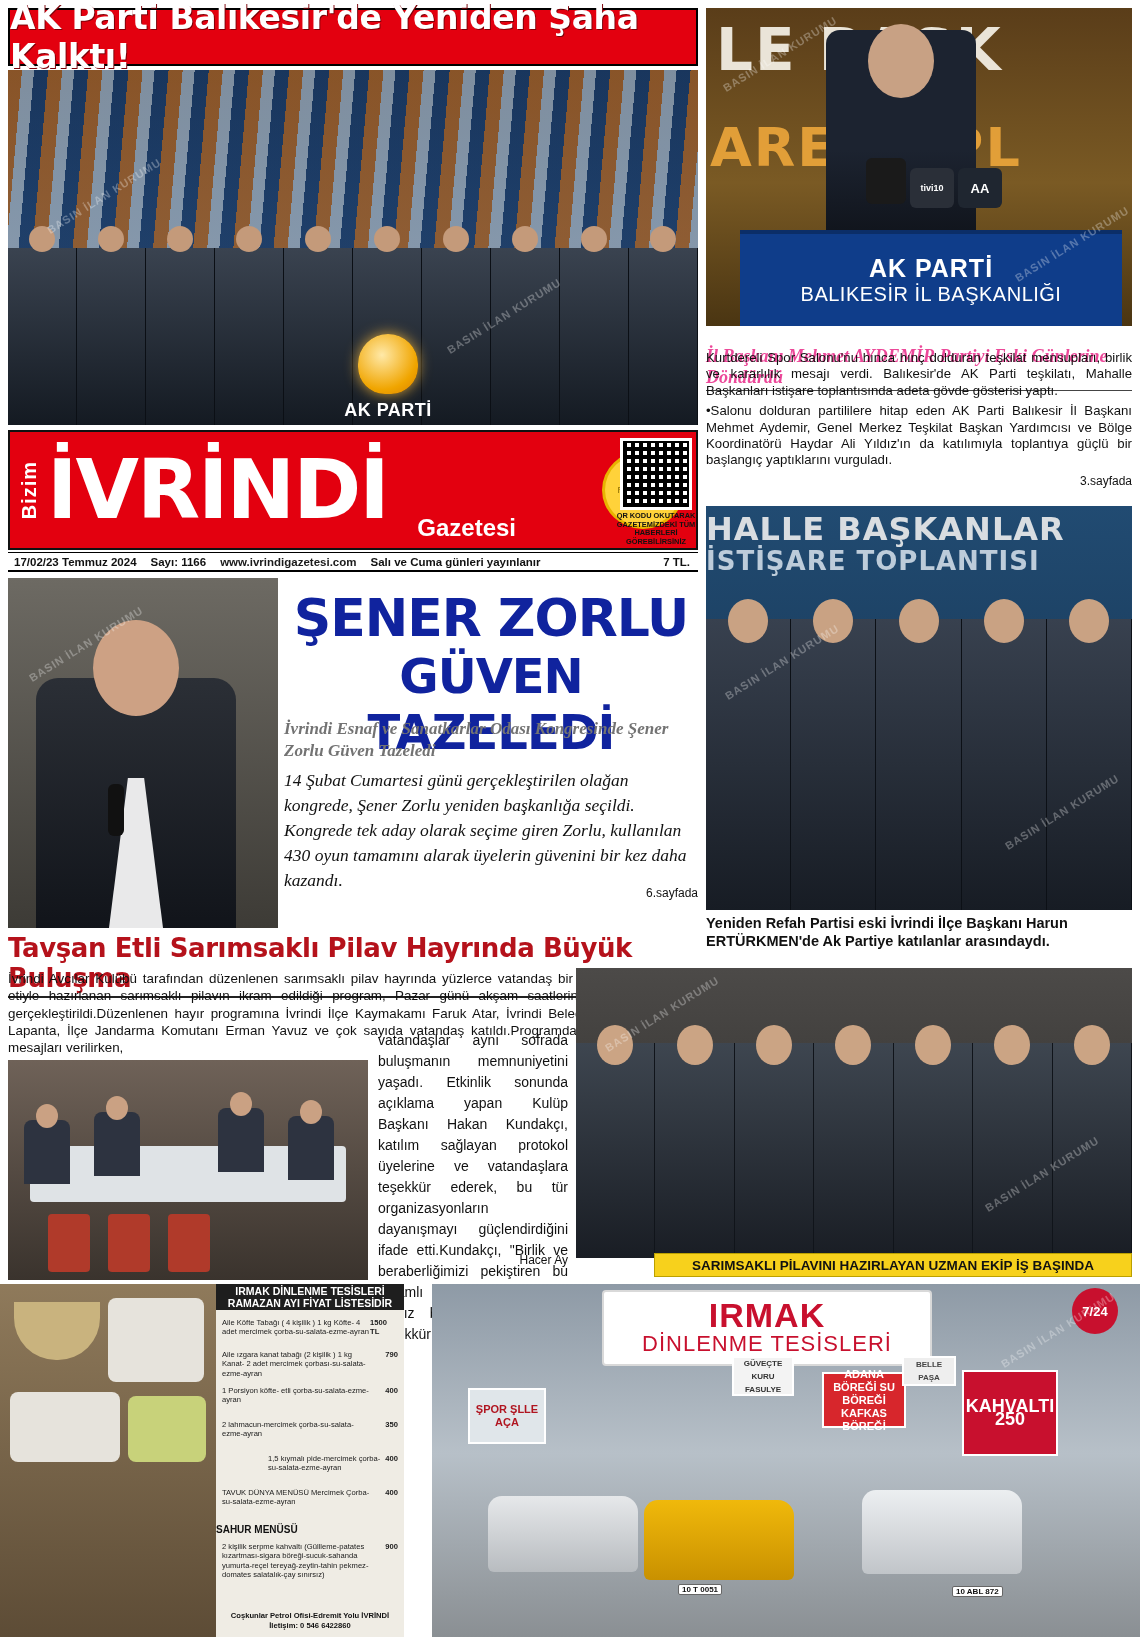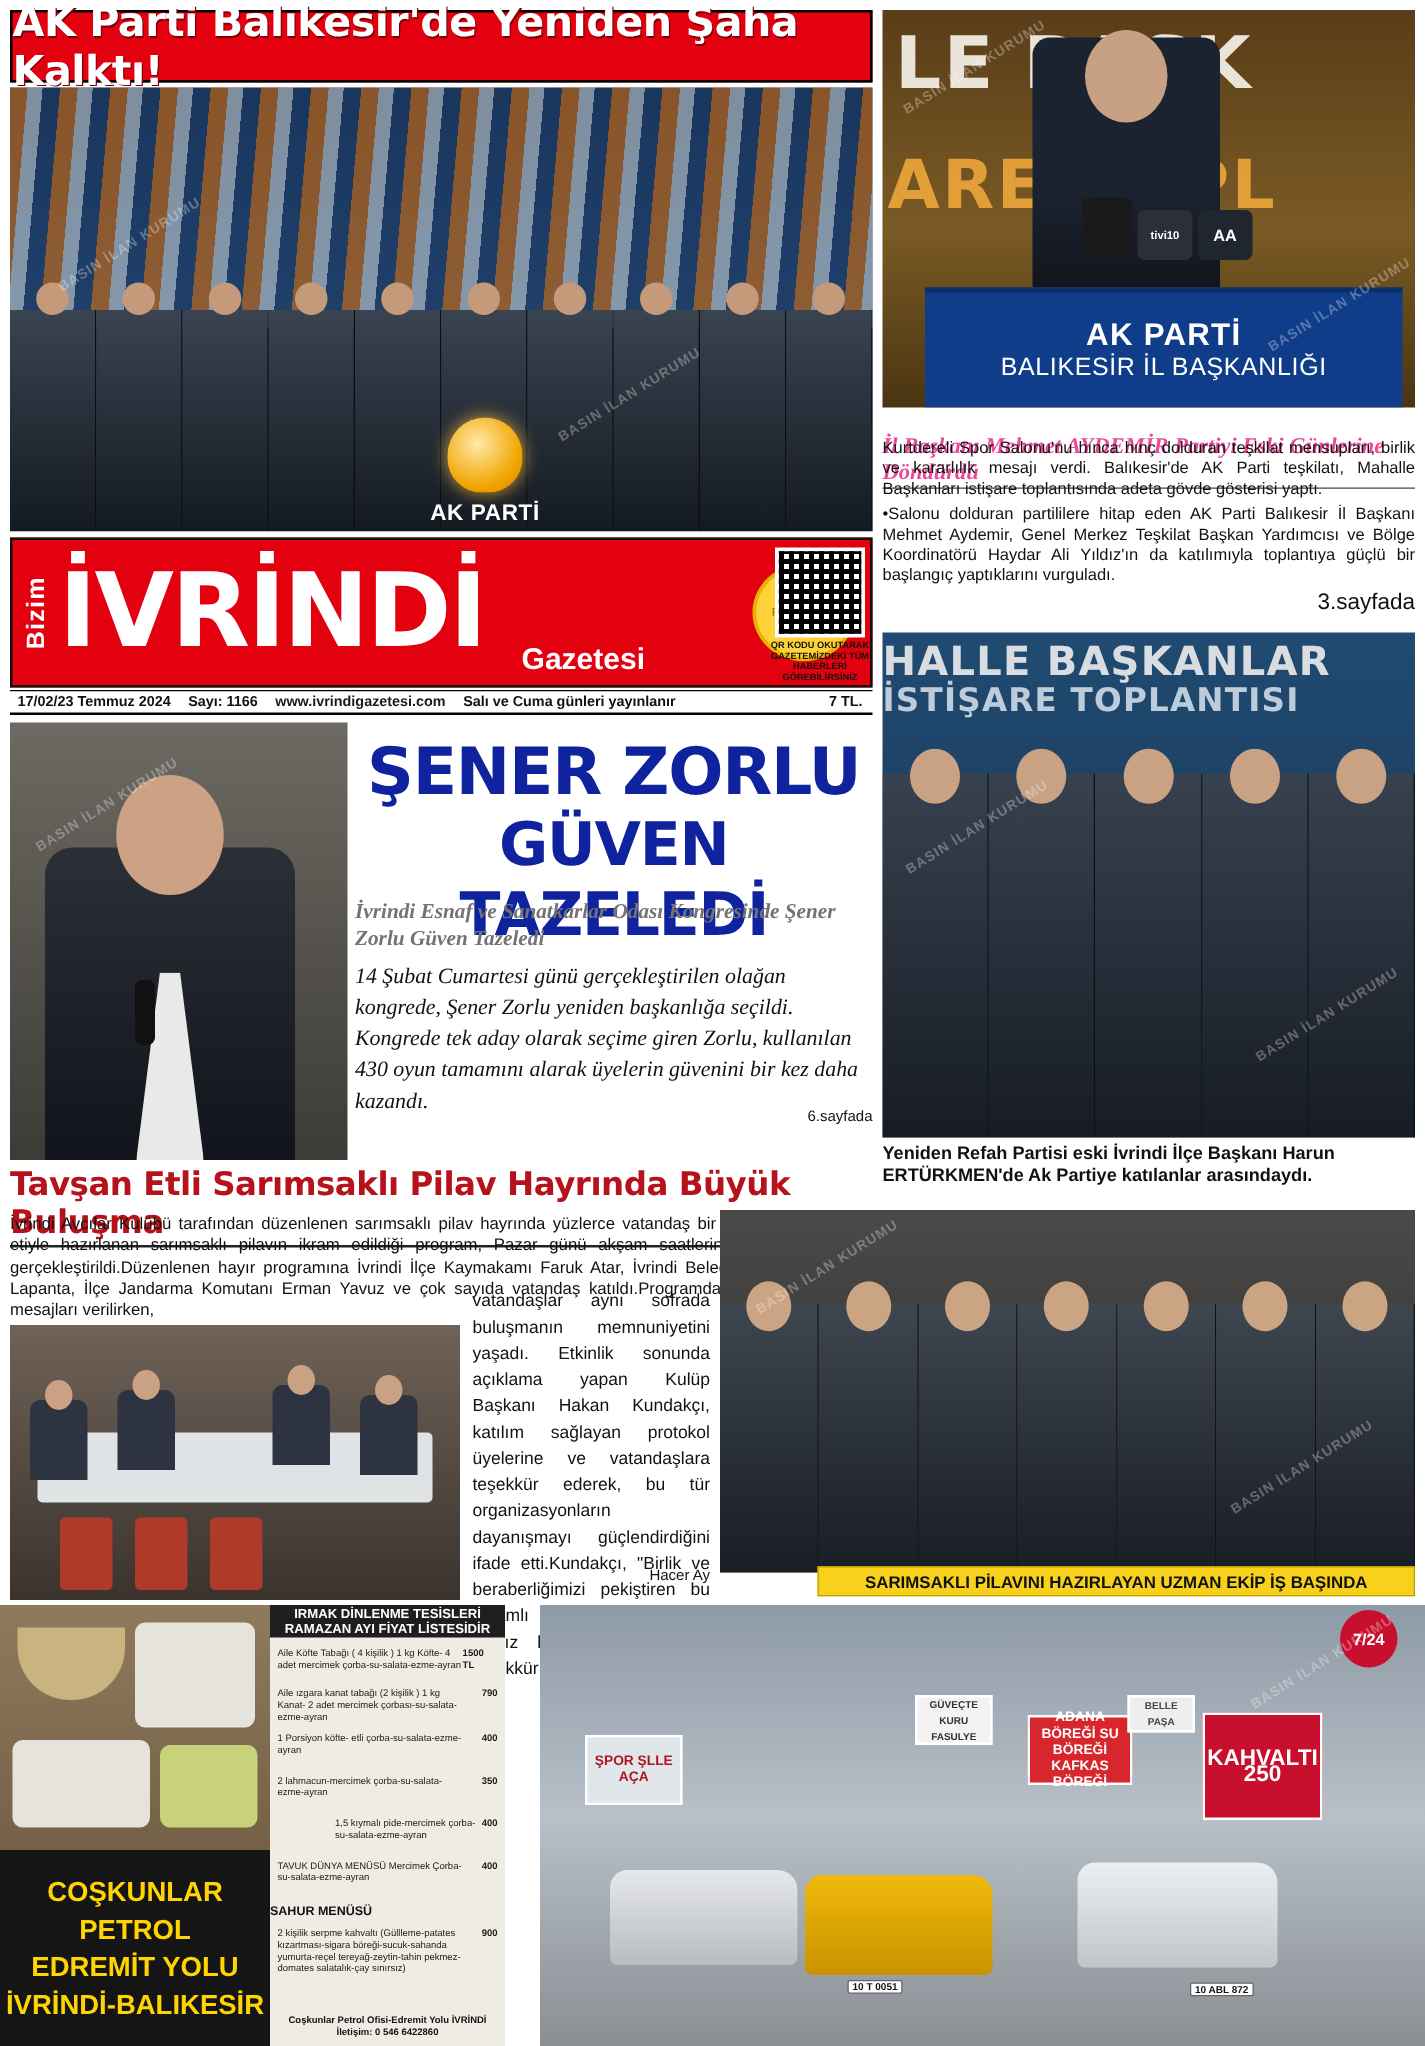--- a/index.html
+++ b/index.html
@@ -111,21 +111,21 @@
     color:#ec4899; font-size:18px; font-weight:bold; font-style:italic;
     font-family:"Liberation Serif", serif;
     border-bottom:1px solid #444; padding-bottom:2px;margin-top:20px;
   }
   #rightBody {
     position:absolute; left:706px; top:350px; width:426px; height:152px;
     font-size:13.2px; line-height:16.4px; color:#111; text-align:justify;
     font-family:"Liberation Sans", sans-serif;
   }
   #rightBody p { margin-bottom:4px; }
-  #rightBody .pg { text-align:right; font-size:18px; }
+  #rightBody .pg { text-align:right; font-size:12px; }
 
   
   #rightPhoto2 { left:706px; top:506px; width:426px; height:404px;
                  background: linear-gradient(#214b72, #15304a); }
   #rightPhoto2 .hdr {
     position:absolute; left:0; right:0; top:4px; color:#eee; font-size:32px; font-weight:bold;
     letter-spacing:1px; font-family:"DejaVu Sans", sans-serif; opacity:.9;
   }
   #rightPhoto2 .hdr2 {
     position:absolute; left:0; right:0; top:40px; color:#d9e4ee; font-size:26px; font-weight:bold;
@@ -462,25 +462,20 @@
     <div class="wm" style="left:400px; top:200px;">BASIN İLAN KURUMU</div>
   </div>
   <div id="grpCap">SARIMSAKLI PİLAVINI HAZIRLAYAN UZMAN EKİP İŞ BAŞINDA</div>
 
   <div class="photo" id="botFood">
     <div class="bowl" style="left:14px; top:18px;"></div>
     <div class="plate" style="left:108px; top:14px; width:96px; height:84px;"></div>
     <div class="plate" style="left:10px; top:108px; width:110px; height:70px;"></div>
     <div class="plate" style="left:128px; top:112px; width:78px; height:66px; background:#c8d27a;"></div>
   </div>
-  <div id="botFoodCap">
-    <div>COŞKUNLAR PETROL</div>
-    <div>EDREMİT YOLU</div>
-    <div>İVRİNDİ-BALIKESİR</div>
-  </div>
 
   <div class="photo" id="botMenu">
     <div id="botMenuHdr">
       <span>IRMAK DİNLENME TESİSLERİ</span>
       <span>RAMAZAN AYI FİYAT LİSTESİDİR</span>
     </div>
     <div class="menuRow" style="top:34px;">
       <span class="nm">Aile Köfte Tabağı ( 4 kişilik ) 1 kg Köfte- 4 adet mercimek çorba-su-salata-ezme-ayran</span>
       <span class="pr">1500 TL</span>
     </div>
@@ -509,20 +504,24 @@
       <span class="nm">2 kişilik serpme kahvaltı (Güllleme-patates kızartması-sigara böreği-sucuk-sahanda yumurta-reçel tereyağ-zeytin-tahin pekmez-domates salatalık-çay sınırsız)</span>
       <span class="pr">900</span>
     </div>
     <div id="menuFoot">
       <div>Coşkunlar Petrol Ofisi-Edremit Yolu İVRİNDİ</div>
       <div>İletişim: 0 546 6422860</div>
     </div>
   </div>
 
   <div class="photo" id="botIrmak">
+    <div id="irmakSign">
+      <b>IRMAK</b>
+      <s>DİNLENME TESİSLERİ</s>
+    </div>
     <div id="irmakBadge">7/24</div>
 
     <div class="posterR" style="left:390px; top:88px; width:84px; height:56px;">ADANA BÖREĞİ SU BÖREĞİ KAFKAS BÖREĞİ</div>
     <div class="posterR" style="left:36px; top:104px; width:78px; height:56px; background:#e0e6ea; color:#b01520;">ŞPOR ŞLLE AÇA</div>
     <div class="posterR" style="left:530px; top:86px; width:96px; height:86px; background:#c8102e; font-size:18px;">KAHVALTI 250</div>
     <div class="posterR" style="left:300px; top:72px; width:62px; height:40px; background:#f3f3f3; color:#333; font-size:8px;">GÜVEÇTE KURU FASULYE</div>
     <div class="posterR" style="left:470px; top:72px; width:54px; height:30px; background:#eeeeee; color:#444; font-size:8px;">BELLE PAŞA</div>
 
     <div class="car" style="left:56px; top:212px; width:150px; height:76px; background:linear-gradient(#e6e8ea,#b8bcc0);"></div>
     <div class="car" style="left:212px; top:216px; width:150px; height:80px; background:linear-gradient(#f0b90b,#c99100);"></div>

